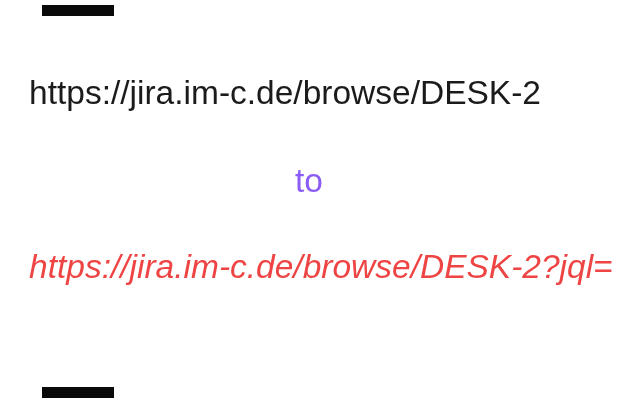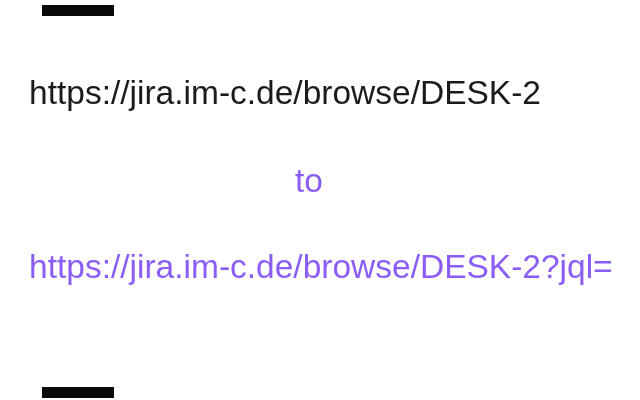--- a/index.html
+++ b/index.html
@@ -36,17 +36,17 @@
 <body>
 
 <div class="canvas" style="background-color: rgb(255, 255, 255);">
 
   <div class="artifact-bar artifact-top" style="background-color: rgb(10, 10, 10);"></div>
 
   <div class="textline line1" style="color: rgb(27, 27, 27);">https://jira.im-c.de/browse/DESK-2</div>
 
   <div class="textline connector" style="color: #8b5cf6;">to</div>
 
-  <div class="textline line2" style="color: #8b5cf6;">https://jira.im-c.de/browse/DESK-2?jql=</div>
+  <div class="textline line2" style="color: #ef4444; font-style: italic;">https://jira.im-c.de/browse/DESK-2?jql=</div>
 
   <div class="artifact-bar artifact-bottom" style="background-color: rgb(10, 10, 10);"></div>
 
 </div>
 
 </body></html>

